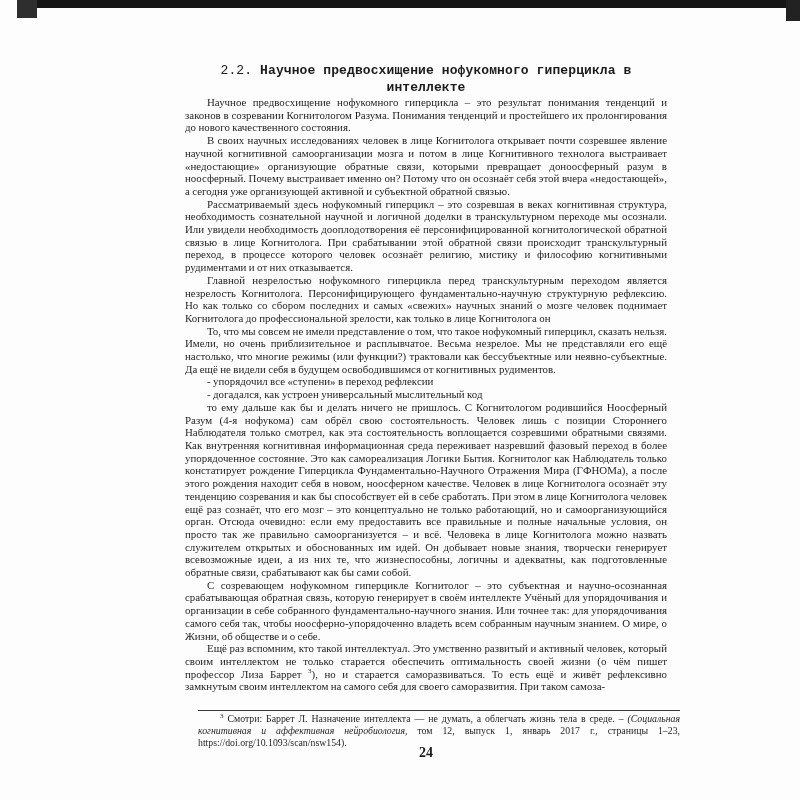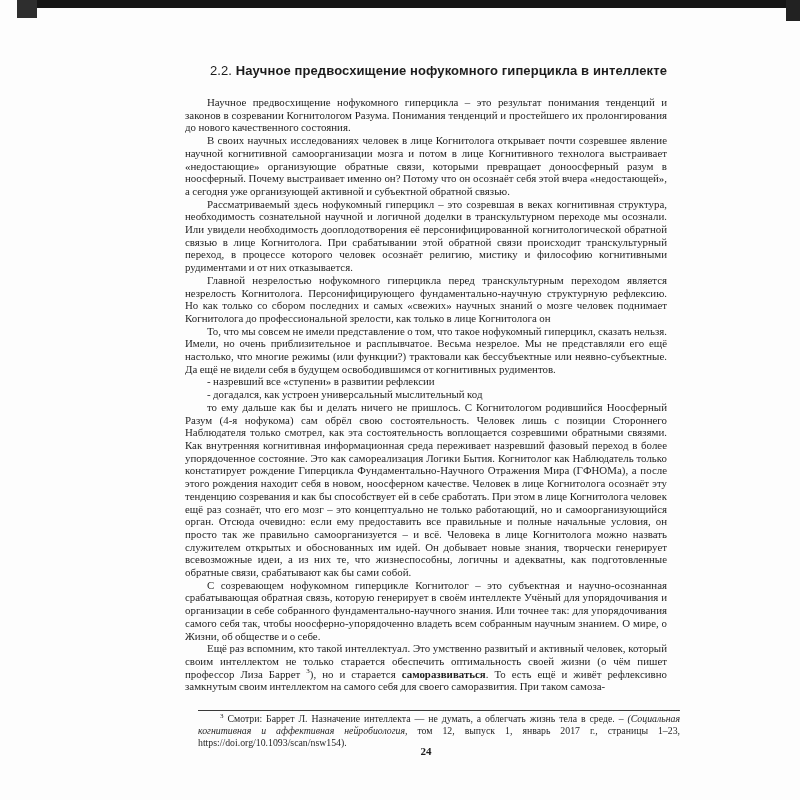--- a/index.html
+++ b/index.html
@@ -27,80 +27,80 @@
   .scan-block-right {
     position: absolute; left: 786px; top: 0; width: 14px; height: 21px;
     background: #222222;
   }
   .column {
     position: absolute; left: 185px; top: 0; width: 482px; height: 800px;
   }
   .heading {
     position: absolute; left: 0; top: 62px; width: 482px;
     margin: 0;
-    text-align: right;
-    font-family: Liberation Sans, sans-serif;
+    text-align: center;
+    font-family: Liberation Mono, monospace;
     font-size: 13px; line-height: 17px;
     font-weight: bold;
     color: #1c1c1c;
     letter-spacing: 0.1px;
   }
   .heading .num { font-weight: normal; }
   .body-text {
     position: absolute; left: 0; top: 96px; width: 482px; height: 612px;
     overflow: hidden;
     font-size: 10.9px; line-height: 12.7px;
     text-align: justify;
     hyphens: auto; -webkit-hyphens: auto;
     word-spacing: -0.3px;
   }
   .body-text p { margin: 0; text-indent: 22px; }
   .body-text p.list { text-indent: 0; margin-left: 22px; text-align: left; }
-  .body-text .b { font-weight: bold; margin-top: 32px; }
+  .body-text .b { font-weight: normal; margin-top: 32px; }
   .body-text sup, .footnote sup { font-size: 7px; line-height: 0; }
   .footnote {
     position: absolute; left: 0; top: 710px; width: 482px; margin-left: 13px;
   }
   .footnote-separator {
     border-top: 1px solid #3a3a3a;
     width: 482px; height: 0; margin: 0 0 2px 0;
   }
   .footnote p {
     margin: 0;
     font-size: 9.8px; line-height: 12px;
     text-align: justify;
     text-indent: 22px;
     word-spacing: 0.2px;
   }
   .footnote .i { font-style: italic; }
   .page-number {
     position: absolute; left: 0; top: 745px; width: 482px;
     text-align: center;
-    font-size: 11px; font-weight: bold;
+    font-size: 14px; font-weight: bold;
     color: #1c1c1c;
   }
 </style>
 </head>
 <body>
 
 <div class="sheet">
   <div class="scan-bar"></div>
   <div class="scan-block-left"></div>
   <div class="scan-block-right"></div>
 
   <div class="column">
     <h2 class="heading"><span class="num">2.2.</span> <span>Научное предвосхищение нофукомного гиперцикла в интеллекте</span></h2>
 
     <div class="body-text" id="body-text">
         <p class="para"><span>Научное предвосхищение нофукомного гиперцикла – это результат понимания тенденций и законов в созревании Когнитологом Разума. Понимания тенденций и простейшего их пролонгирования до нового качественного состояния.</span></p>
         <p class="para"><span>В своих научных исследованиях человек в лице Когнитолога открывает почти созревшее явление научной когнитивной самоорганизации мозга и потом в лице Когнитивного технолога выстраивает «недостающие» организующие обратные связи, которыми превращает доноосферный разум в ноосферный. Почему выстраивает именно он? Потому что он осознаёт себя этой вчера «недостающей», а сегодня уже организующей активной и субъектной обратной связью.</span></p>
         <p class="para"><span>Рассматриваемый здесь нофукомный гиперцикл – это созревшая в веках когнитивная структура, необходимость сознательной научной и логичной доделки в транскультурном переходе мы осознали. Или увидели необходимость дооплодотворения её персонифицированной когнитологической обратной связью в лице Когнитолога. При срабатывании этой обратной связи происходит транскультурный переход, в процессе которого человек осознаёт религию, мистику и философию когнитивными рудиментами и от них отказывается.</span></p>
         <p class="para"><span>Главной незрелостью нофукомного гиперцикла перед транскультурным переходом является незрелость Когнитолога. Персонифицирующего фундаментально-научную структурную рефлексию. Но как только со сбором последних и самых «свежих» научных знаний о мозге человек поднимает Когнитолога до профессиональной зрелости, как только в лице Когнитолога он</span></p>
         <p class="para"><span>То, что мы совсем не имели представление о том, что такое нофукомный гиперцикл, сказать нельзя. Имели, но очень приблизительное и расплывчатое. Весьма незрелое. Мы не представляли его ещё настолько, что многие режимы (или функции?) трактовали как бессубъектные или неявно-субъектные. Да ещё не видели себя в будущем освободившимся от когнитивных рудиментов.</span></p>
-        <p class="list"><span>- назревший все «ступени» в развитии рефлексии</span></p>
+        <p class="list"><span>- упорядочил все «ступени» в переход рефлексии</span></p>
         <p class="list"><span>- догадался, как устроен универсальный мыслительный код</span></p>
         <p class="para"><span>то ему дальше как бы и делать ничего не пришлось. С Когнитологом родившийся Ноосферный Разум (4-я нофукома) сам обрёл свою состоятельность. Человек лишь с позиции Стороннего Наблюдателя только смотрел, как эта состоятельность воплощается созревшими обратными связями. Как внутренняя когнитивная информационная среда переживает назревший фазовый переход в более упорядоченное состояние. Это как самореализация Логики Бытия. Когнитолог как Наблюдатель только констатирует рождение Гиперцикла Фундаментально-Научного Отражения Мира (ГФНОМа), а после этого рождения находит себя в новом, ноосферном качестве. Человек в лице Когнитолога осознаёт эту тенденцию созревания и как бы способствует ей в себе сработать. При этом в лице Когнитолога человек ещё раз сознаёт, что его мозг – это концептуально не только работающий, но и самоорганизующийся орган. Отсюда очевидно: если ему предоставить все правильные и полные начальные условия, он просто так же правильно самоорганизуется – и всё. Человека в лице Когнитолога можно назвать служителем открытых и обоснованных им идей. Он добывает новые знания, творчески генерирует всевозможные идеи, а из них те, что жизнеспособны, логичны и адекватны, как подготовленные обратные связи, срабатывают как бы сами собой.</span></p>
         <p class="para"><span>С созревающем нофукомном гиперцикле Когнитолог – это субъектная и научно-осознанная срабатывающая обратная связь, которую генерирует в своём интеллекте Учёный для упорядочивания и организации в себе собранного фундаментально-научного знания. Или точнее так: для упорядочивания самого себя так, чтобы ноосферно-упорядоченно владеть всем собранным научным знанием. О мире, о Жизни, об обществе и о себе.</span></p>
         <p class="para"><span>Ещё раз вспомним, кто такой интеллектуал. Это умственно развитый и активный человек, который своим интеллектом не только старается обеспечить оптимальность своей жизни (о чём пишет профессор Лиза Баррет </span><sup>3</sup><span>), но и старается </span><span class="b">саморазвиваться</span><span>. То есть ещё и живёт рефлексивно замкнутым своим интеллектом на самого себя для своего саморазвития. При таком самоза-</span></p>
       </div>
 
     <div class="footnote">
       <div class="footnote-separator"></div>
       <p id="footnote-text"><sup>3</sup><span> Смотри: Баррет Л. Назначение интеллекта — не думать, а облегчать жизнь тела в среде. – </span><span class="i">(Социальная когнитивная и аффективная нейробиология</span><span>, том 12, выпуск 1, январь 2017 г., страницы 1–23, https://doi.org/10.1093/scan/nsw154).</span></p>
     </div>

